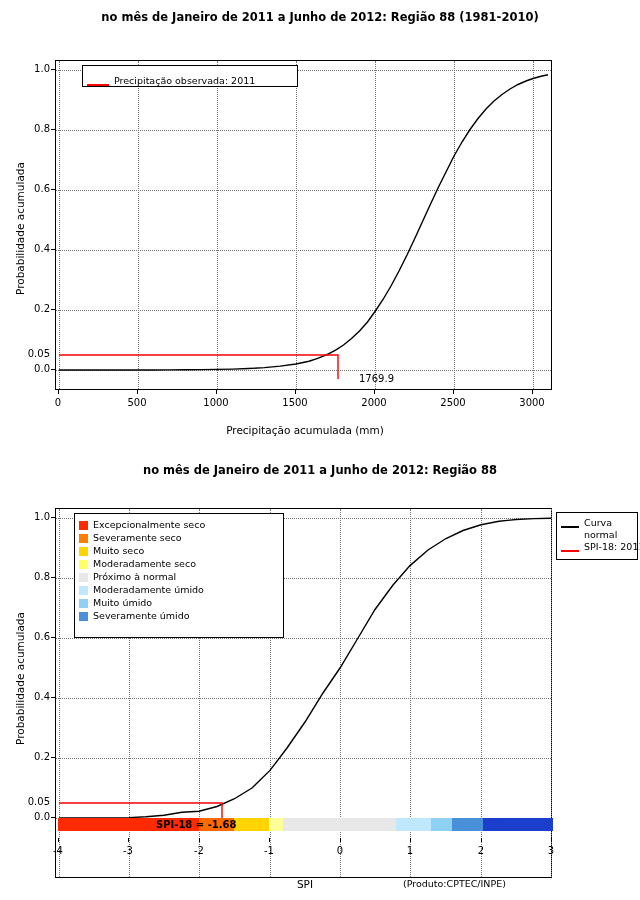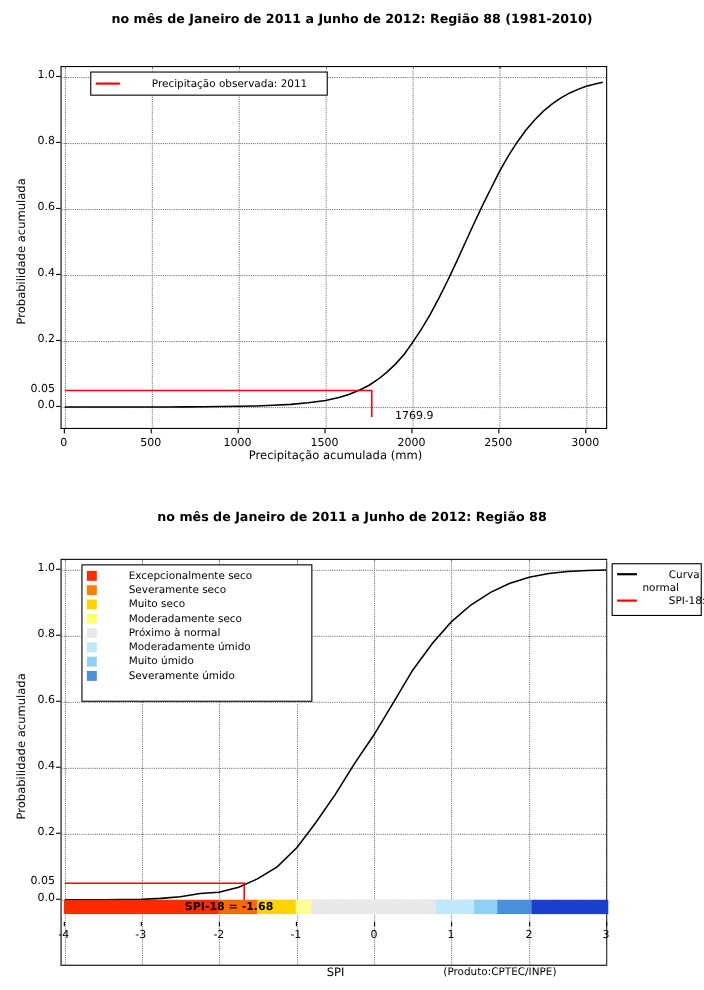--- a/index.html
+++ b/index.html
@@ -92,24 +92,23 @@
   }
   .legendbox {
     position: absolute;
     background: #fff;
     border: 1px solid #000;
     box-sizing: border-box;
     font-size: 9.5px;
   }
   .legend-row {
     display: flex;
-    align-items: center;
+    align-items: flex-end;
     height: 13px;
     padding-left: 4px;
-    gap: 24px;
   }
   .legend-swatch {
     width: 9px;
     height: 9px;
     margin-right: 5px;
     flex: 0 0 auto;
     display: inline-block;
   }
   .legend-line {
     width: 22px;
@@ -212,21 +211,21 @@
 <div class="tickmark" style="left:532px;top:390px;width:1px;height:4px;"></div>
 
 <div class="xtick-label" style="left:48px;top:397px;width:20px;text-align:center;">0</div>
 <div class="xtick-label" style="left:122px;top:397px;width:30px;text-align:center;">500</div>
 <div class="xtick-label" style="left:199px;top:397px;width:34px;text-align:center;">1000</div>
 <div class="xtick-label" style="left:278px;top:397px;width:34px;text-align:center;">1500</div>
 <div class="xtick-label" style="left:357px;top:397px;width:34px;text-align:center;">2000</div>
 <div class="xtick-label" style="left:436px;top:397px;width:34px;text-align:center;">2500</div>
 <div class="xtick-label" style="left:515px;top:397px;width:34px;text-align:center;">3000</div>
 
-<div class="axis-title" style="left:155px;top:408px;width:300px;">Precipitação acumulada (mm)</div>
+<div class="axis-title" style="left:155px;top:424px;width:300px;">Precipitação acumulada (mm)</div>
 <div class="ylabel" style="left:14px;top:295px;">Probabilidade acumulada</div>
 
 <div class="panel" id="panel-bottom">
   <div class="title">
     <div>no mês de Janeiro de 2011 a Junho de 2012: Região 88</div>
   </div>
 </div>
 
 <div class="axes" id="axes-bottom">
 
@@ -306,21 +305,21 @@
   <div class="spibar-seg" style="width:141px;background:#ff2a00;"></div>
   <div class="spibar-seg" style="width:35px;background:#ff6a00;"></div>
   <div class="spibar-seg" style="width:35px;background:#ffd400;"></div>
   <div class="spibar-seg" style="width:14px;background:#ffff99;"></div>
   <div class="spibar-seg" style="width:113px;background:#e8e8e8;"></div>
   <div class="spibar-seg" style="width:35px;background:#bfe8ff;"></div>
   <div class="spibar-seg" style="width:21px;background:#8fd0f5;"></div>
   <div class="spibar-seg" style="width:31px;background:#4a90d9;"></div>
   <div class="spibar-seg" style="width:70px;background:#1b3fcc;"></div>
 </div>
-<div class="spi-label" style="left:168px;top:819px;">SPI-18 = -1.68</div>
+<div class="spi-label" style="left:156px;top:819px;">SPI-18 = -1.68</div>
 
 <div class="ytick-label" style="left:20px;top:511px;width:30px;">1.0</div>
 <div class="ytick-label" style="left:20px;top:571px;width:30px;">0.8</div>
 <div class="ytick-label" style="left:20px;top:631px;width:30px;">0.6</div>
 <div class="ytick-label" style="left:20px;top:691px;width:30px;">0.4</div>
 <div class="ytick-label" style="left:20px;top:751px;width:30px;">0.2</div>
 <div class="ytick-label" style="left:20px;top:811px;width:30px;">0.0</div>
 <div class="ytick-label" style="left:13px;top:796px;width:37px;">0.05</div>
 
 <div class="tickmark" style="left:51px;top:517px;width:4px;height:1px;"></div>

